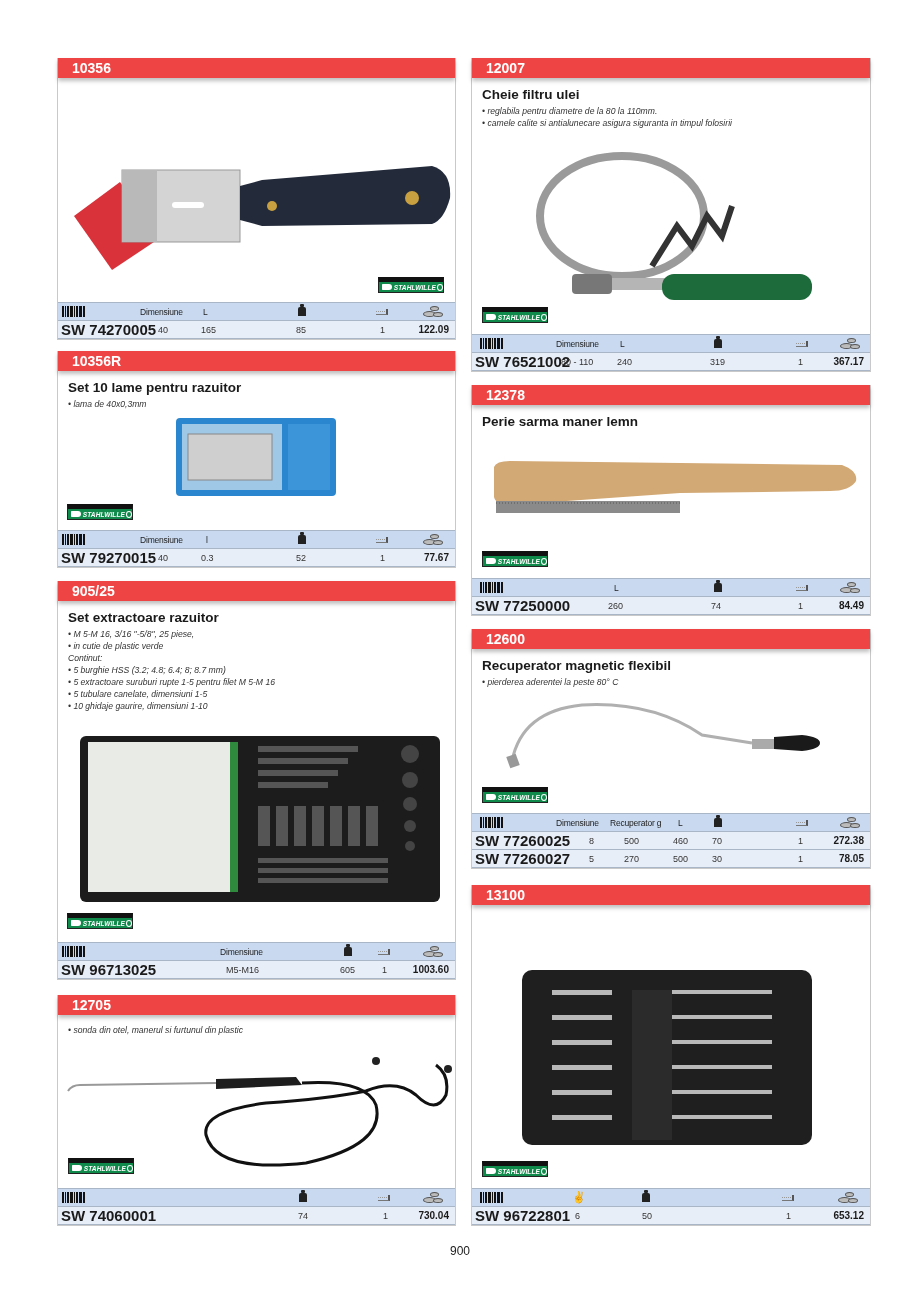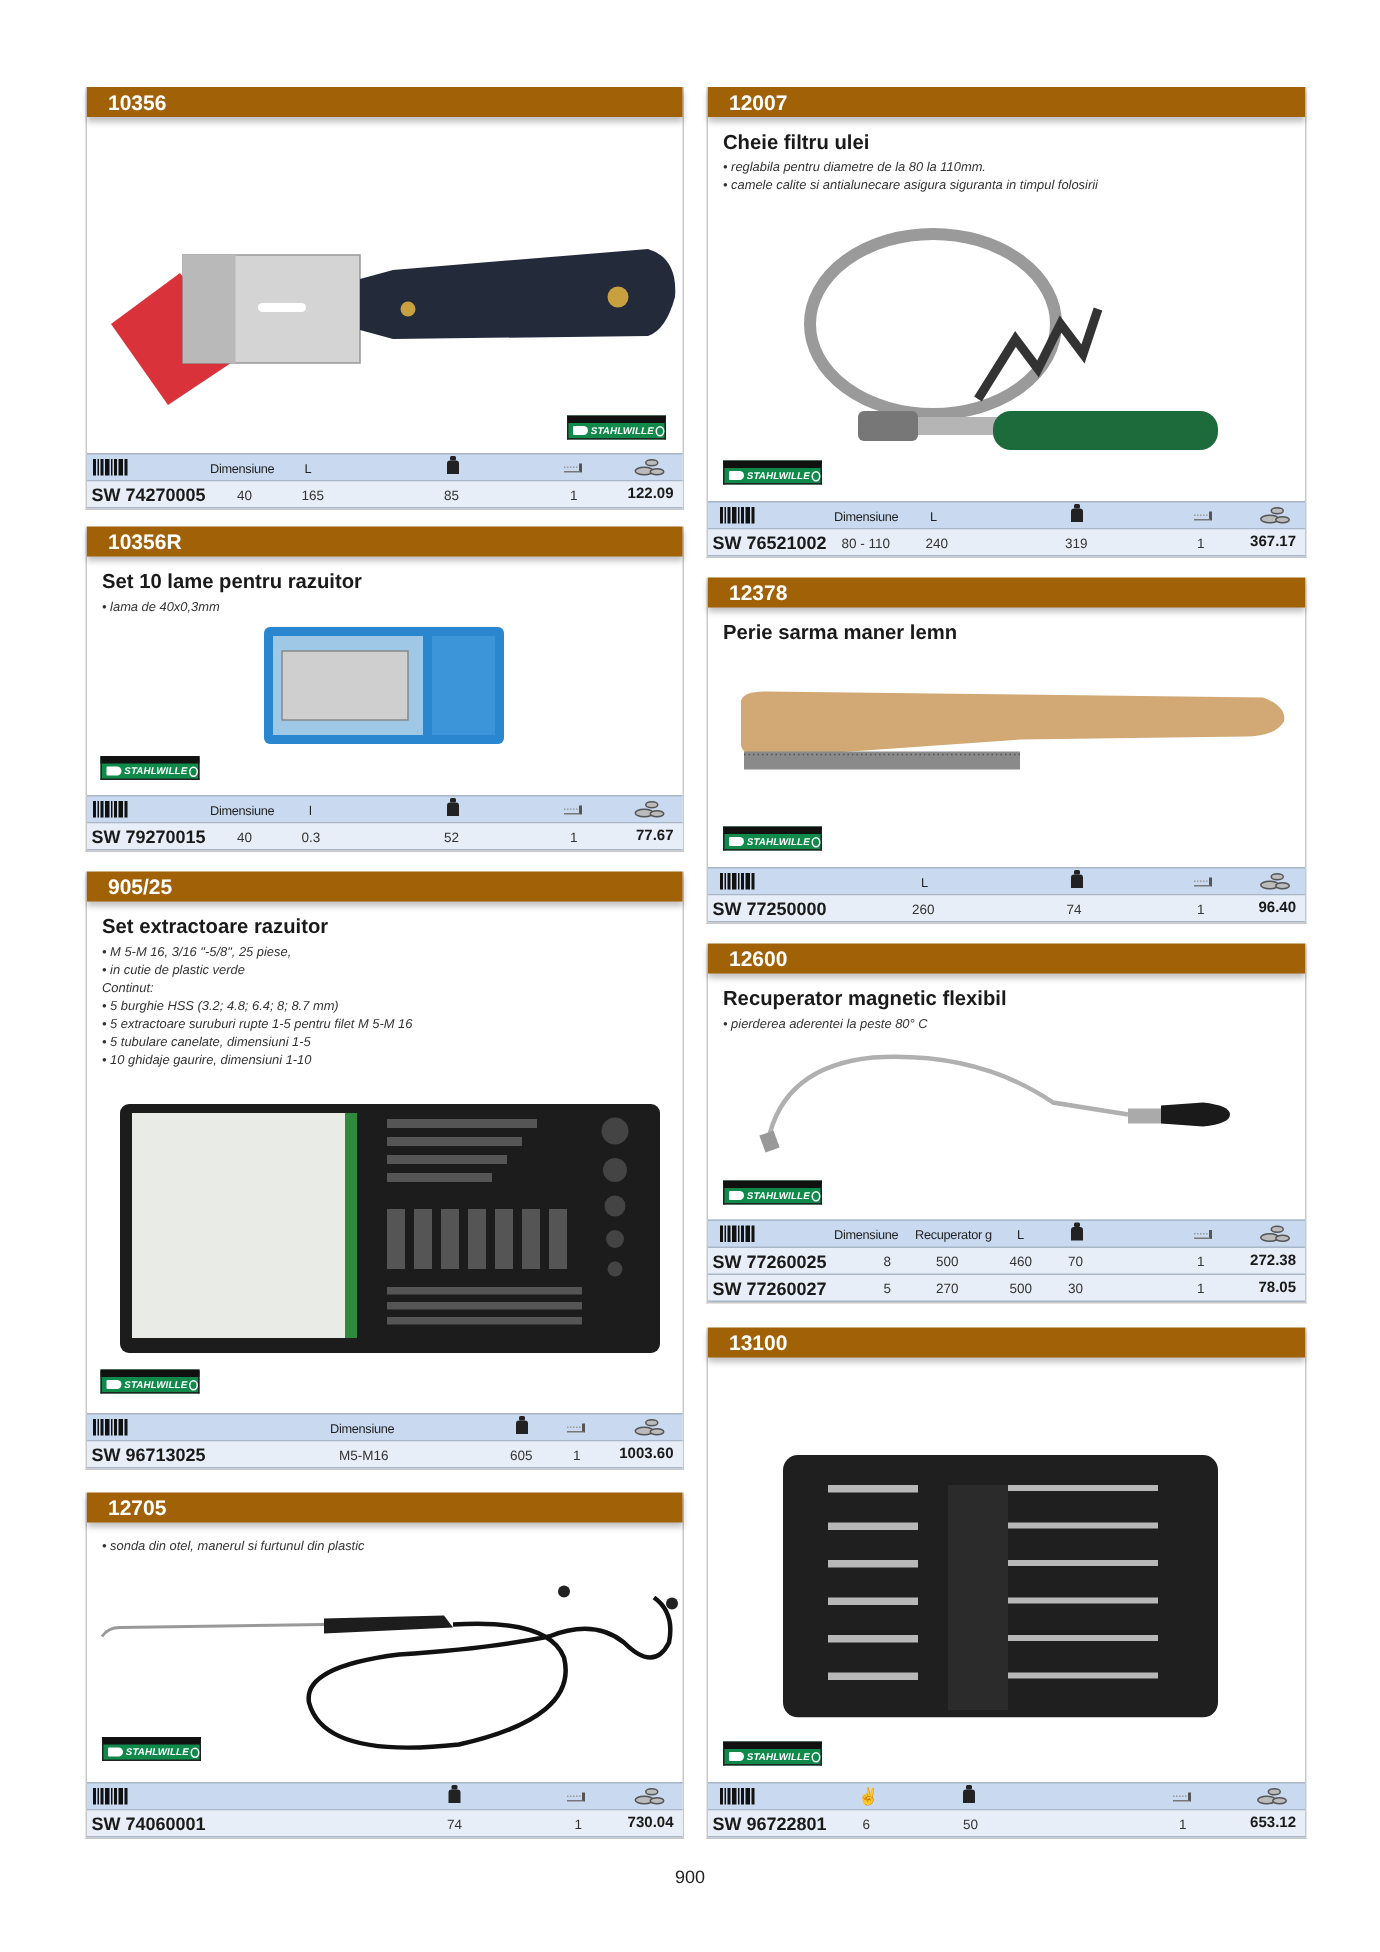--- a/index.html
+++ b/index.html
@@ -1,32 +1,32 @@
 <!DOCTYPE html>
 <html><head>
 <meta charset="utf-8">
 <style>
   * { box-sizing: border-box; margin: 0; padding: 0; }
   html, body { width: 920px; height: 1301px; background: #ffffff; font-family: "Liberation Sans", sans-serif; color: #1a1a1a; overflow: hidden; }
   .page { position: relative; width: 920px; height: 1301px; }
   .card { position: absolute; background: #fff; border: 1px solid #c9c9c9; border-top: none; }
-  .card-header { height: 20px; background: #a16207; color: #fff; font-weight: bold; font-size: 14px; line-height: 20px; padding-left: 14px; box-shadow: 0 3px 4px rgba(0,0,0,0.25); position: relative; z-index: 2; }
+  .card-header { height: 20px; background: #ef4444; color: #fff; font-weight: bold; font-size: 14px; line-height: 20px; padding-left: 14px; box-shadow: 0 3px 4px rgba(0,0,0,0.25); position: relative; z-index: 2; }
   .card-body { position: relative; padding: 9px 0 0 10px; }
   .title { font-weight: bold; font-size: 13.5px; color: #1a1a1a; margin-bottom: 3px; }
   .desc { font-size: 8.6px; font-style: italic; color: #333; line-height: 12px; }
   .img-area { position: absolute; }
   .logo { position: absolute; width: 66px; height: 16px; background: #0f8a4b; border: 1px solid #222; border-top-width: 5px; border-top-color: #111; display: flex; align-items: center; padding-left: 3px; }
   .logo .wrench { width: 12px; height: 6px; background: #fff; border-radius: 1px 4px 4px 1px; margin-right: 2px; }
   .logo .txt { font-size: 6.5px; font-style: italic; font-weight: bold; color: #fff; letter-spacing: 0.1px; }
   .logo .ring { width: 7px; height: 7px; border: 1.5px solid #fff; border-radius: 50%; margin-left: 1px; }
   .spec { position: absolute; left: 0; right: 0; bottom: 0; font-size: 9px; }
   .spec-head { height: 19px; background: #c9daf0; border-top: 1px solid #a8b6c8; border-bottom: 1px solid #a8b6c8; position: relative; }
   .spec-row { height: 18px; background: #e8eef7; border-bottom: 1px solid #a8b6c8; position: relative; }
   .cell { position: absolute; top: 0; height: 100%; display: flex; align-items: center; white-space: nowrap; }
-  .sku { font-weight: bold; font-size: 12px; color: #1a1a1a; }
+  .sku { font-weight: bold; font-size: 15px; color: #1a1a1a; }
   .price { font-weight: bold; font-size: 10px; color: #1a1a1a; }
   .hdr-txt { font-size: 8.5px; color: #222; letter-spacing: -0.2px; }
   .val { font-size: 9px; color: #333; }
   .barcode { display: flex; gap: 1px; height: 11px; align-items: stretch; }
   .barcode span { background: #111; }
   .icon-weight { width: 8px; height: 9px; background: #222; border-radius: 2px 2px 0 0; position: relative; }
   .icon-weight::before { content: ""; position: absolute; top: -3px; left: 2px; width: 4px; height: 3px; background: #222; border-radius: 1px; }
   .icon-pack { width: 12px; height: 6px; border-bottom: 1px solid #777; border-right: 2px solid #555; position: relative; }
   .icon-pack::before { content: ""; position: absolute; left: 0; top: 2px; width: 9px; height: 2px; border-top: 1px dotted #999; }
   .icon-coins { position: relative; width: 24px; height: 12px; }
@@ -394,21 +394,21 @@
               <span style="left:10px;top:6px;width:10px;height:5px"></span>
               <span style="left:7px;top:0;width:9px;height:5px"></span>
             </div>
           </div>
       </div>
       <div class="spec-row">
         <div class="cell sku" style="left:3px;">SW 77250000</div>
         <div class="cell val" style="left:136px;">260</div>
         <div class="cell val" style="left:239px;">74</div>
         <div class="cell val" style="left:326px;">1</div>
-        <div class="cell price" style="right:6px;">96.40</div>
+        <div class="cell price" style="right:6px;">84.49</div>
       </div>
     </div>
   </div>
 
   <div class="card" style="left:471px; top:629px; width:400px; height:240px;">
     <div class="card-header">12600</div>
     <div class="card-body">
       <div class="title">Recuperator magnetic flexibil</div>
       <div class="desc">• pierderea aderentei la peste 80° C</div>
     </div>

